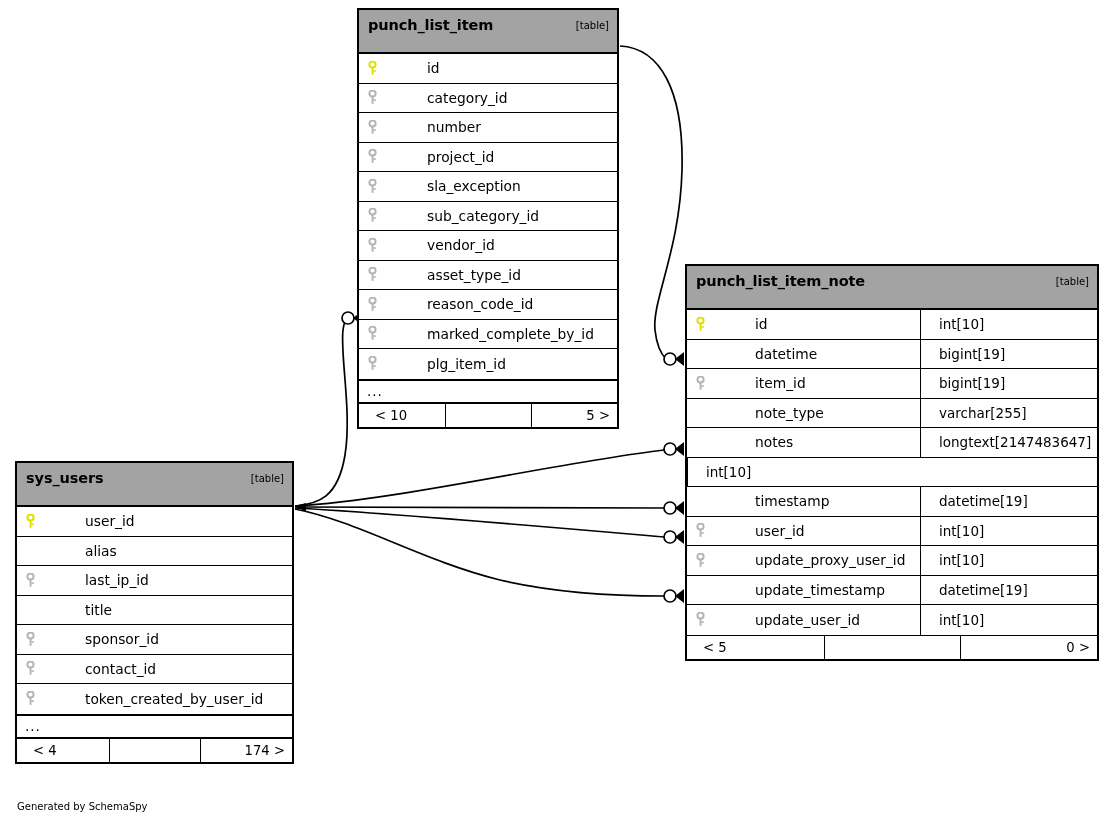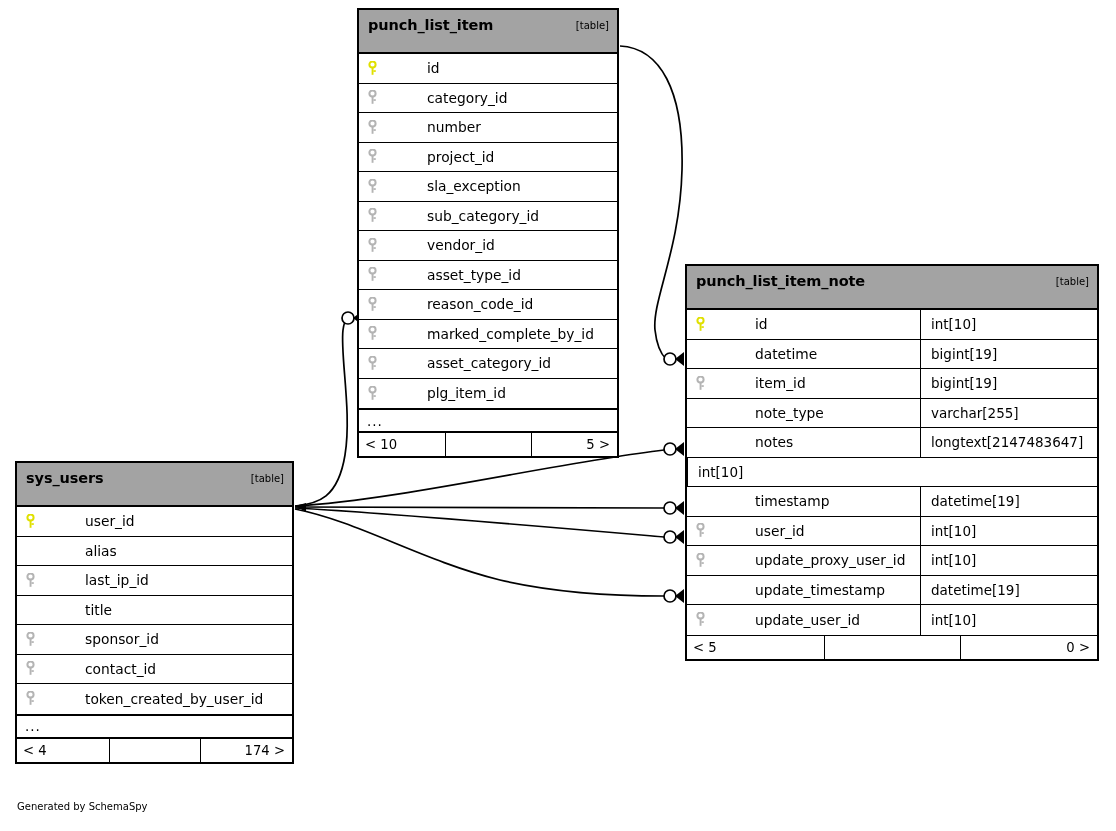--- a/index.html
+++ b/index.html
@@ -81,21 +81,21 @@
     min-width: 0;
     padding-left: 8px;
     gap: 40px;
   }
   .col-type {
     box-sizing: border-box;
     display: flex;
     align-items: center;
     height: 100%;
     border-left: 1px solid #000000;
-    padding-left: 10px;
+    padding-left: 18px;
     font-size: 13.5px;
     color: #000000;
     white-space: nowrap;
   }
 
   .keyslot {
     width: 18px;
     min-width: 18px;
     height: 16px;
     display: inline-flex;
@@ -132,21 +132,21 @@
     align-items: stretch;
     font-size: 13.2px;
     color: #000000;
   }
   .foot-cell {
     box-sizing: border-box;
     display: flex;
     align-items: center;
     height: 100%;
   }
-  .foot-left   { flex: 0 0 33.4%; padding-left: 6px; justify-content: flex-start; }
+  .foot-left   { flex: 0 0 33.4%; padding-left: 16px; justify-content: flex-start; }
   .foot-mid    { flex: 0 0 33.2%; border-left: 1px solid #000000; }
   .foot-right  { flex: 1 1 auto;  border-left: 1px solid #000000; justify-content: flex-end; padding-right: 7px; }
 
   
   .caption {
     position: absolute;
     left: 17px;
     top: 801px;
     font-size: 10px;
     color: #000000;
@@ -347,32 +347,20 @@
             <svg width="11" height="15" viewBox="0 0 11 15">
                 <circle cx="5.5" cy="3.6" r="3.1" fill="none" stroke="#b4b4b4" stroke-width="2"></circle>
                 <rect x="4.6" y="5.6" width="1.9" height="8.2" fill="#b4b4b4"></rect>
                 <rect x="6.4" y="9.2" width="2.4" height="1.7" fill="#b4b4b4"></rect>
               </svg>
           </span>
           <span class="colname-txt">marked_complete_by_id</span>
         </div>
       </div>
 
-      <div class="row">
-        <div class="col-name">
-          <span class="keyslot">
-            <svg width="11" height="15" viewBox="0 0 11 15">
-                <circle cx="5.5" cy="3.6" r="3.1" fill="none" stroke="#b4b4b4" stroke-width="2"></circle>
-                <rect x="4.6" y="5.6" width="1.9" height="8.2" fill="#b4b4b4"></rect>
-                <rect x="6.4" y="9.2" width="2.4" height="1.7" fill="#b4b4b4"></rect>
-              </svg>
-          </span>
-          <span class="colname-txt">asset_category_id</span>
-        </div>
-      </div>
 
       <div class="row">
         <div class="col-name">
           <span class="keyslot">
             <svg width="11" height="15" viewBox="0 0 11 15">
                 <circle cx="5.5" cy="3.6" r="3.1" fill="none" stroke="#b4b4b4" stroke-width="2"></circle>
                 <rect x="4.6" y="5.6" width="1.9" height="8.2" fill="#b4b4b4"></rect>
                 <rect x="6.4" y="9.2" width="2.4" height="1.7" fill="#b4b4b4"></rect>
               </svg>
           </span>

